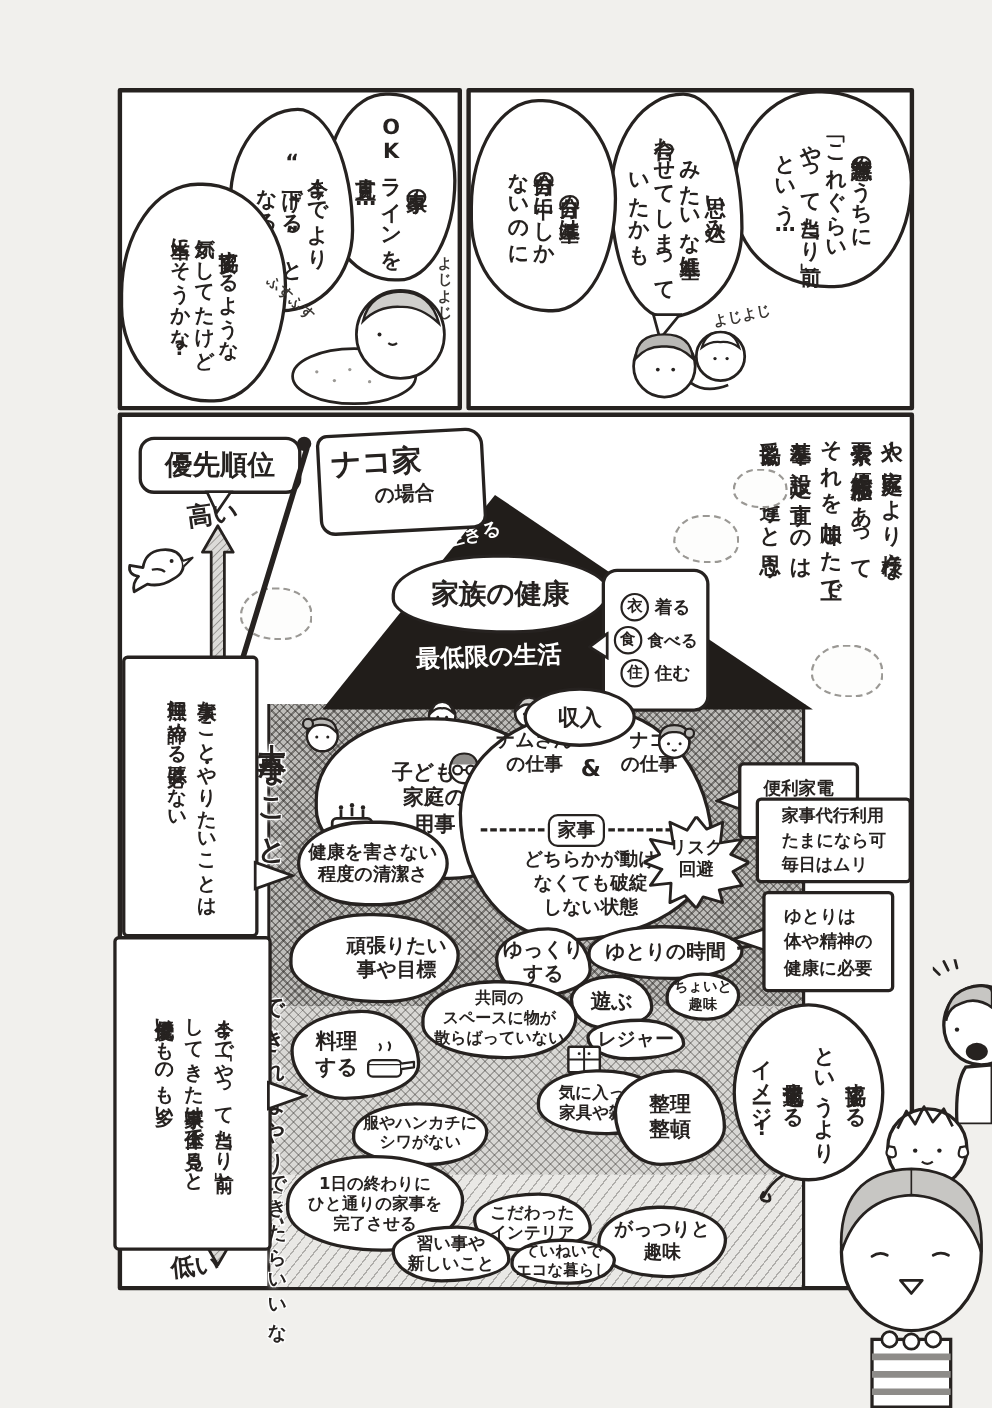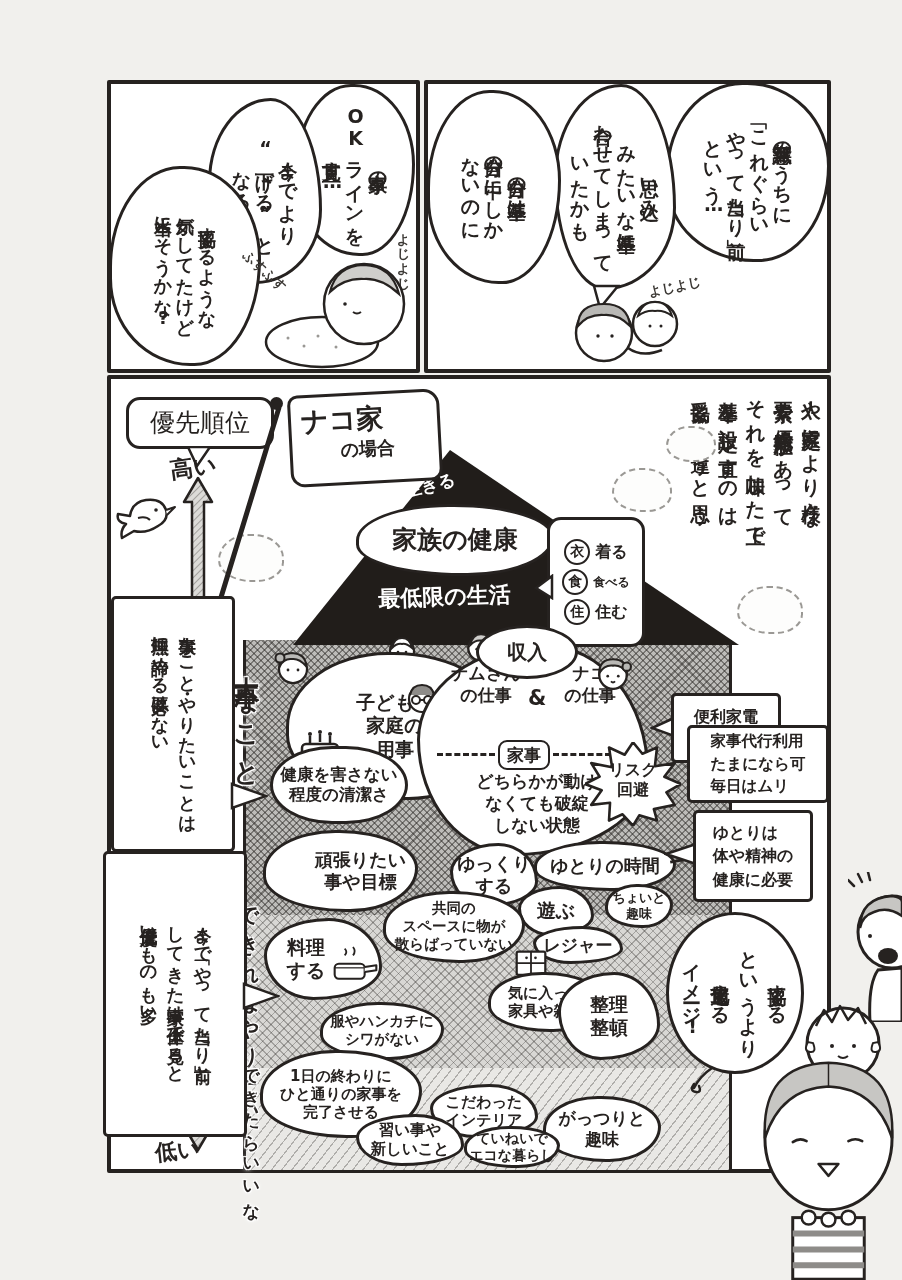--- a/index.html
+++ b/index.html
@@ -109,42 +109,42 @@
   <div class="bubble cloud" style="left:356px;top:504px;width:198px;height:72px;font-size:25px;font-weight:700;">家族の健康</div>
   <div class="abs onblack" style="left:352px;top:582px;width:185px;font-size:22px;font-weight:700;transform:rotate(-2deg);text-align:center;white-space:pre;">最低限の生活</div>
 
   <div class="bubble rbox" style="left:547px;top:517px;width:98px;height:130px;flex-direction:column;gap:4px;padding:6px;">
     <div style="display:flex;align-items:center;gap:5px;">
       <span style="width:22px;height:22px;border:2px solid #262220;border-radius:50%;font-size:14px;line-height:21px;display:inline-block;">衣</span>
       <span style="font-size:16px;">着る</span>
     </div>
     <div style="display:flex;align-items:center;gap:5px;">
       <span style="width:22px;height:22px;border:2px solid #262220;border-radius:50%;font-size:14px;line-height:21px;display:inline-block;">食</span>
-      <span style="font-size:12px;">食べる</span>
+      <span style="font-size:15px;">食べる</span>
     </div>
     <div style="display:flex;align-items:center;gap:5px;">
       <span style="width:22px;height:22px;border:2px solid #262220;border-radius:50%;font-size:14px;line-height:21px;display:inline-block;">住</span>
       <span style="font-size:16px;">住む</span>
     </div>
   </div>
   <svg class="abs" style="left:534px;top:574px;" width="20" height="26" viewBox="0 0 20 26">
     <polygon points="18,2 2,14 18,24" fill="#fff" stroke="#262220" stroke-width="2.5"></polygon>
   </svg>
 
   <div class="vtxt" style="left:686px;top:386px;font-size:19.5px;line-height:1.42;font-weight:600;">人や家庭により様々な
 要素や優先順位があって
 それを加味した上で
 基準を設定し直すのは
 妥協とは違うと思う</div>
   <div class="cloudDeco" style="left:612px;top:468px;width:56px;height:40px;"></div>
   <div class="cloudDeco" style="left:737px;top:586px;width:62px;height:44px;"></div>
   <div class="cloudDeco" style="left:218px;top:534px;width:62px;height:44px;"></div>
   <div class="cloudDeco" style="left:666px;top:426px;width:46px;height:32px;"></div>
 
-  <div class="bubble rbox" style="left:126px;top:397px;width:148px;height:52px;font-size:25px;font-weight:400;border-width:3.5px;">優先順位</div>
+  <div class="bubble rbox" style="left:126px;top:397px;width:148px;height:52px;font-size:25px;font-weight:700;border-width:3.5px;">優先順位</div>
   <svg class="abs" style="left:184px;top:446px;" width="30" height="22" viewBox="0 0 30 22">
     <polygon points="4,1 26,1 13,20" fill="#fff" stroke="#262220" stroke-width="2.5"></polygon>
   </svg>
   <div class="abs" style="left:170px;top:452px;font-size:23px;font-weight:700;transform:rotate(-8deg);white-space:pre;">高い</div>
   <svg class="abs" style="left:181px;top:476px;" width="34" height="676" viewBox="0 0 34 676">
     <defs>
       <pattern id="hatchA" width="5" height="5" patternUnits="userSpaceOnUse" patternTransform="rotate(45)">
         <rect width="5" height="5" fill="#dcdbd8"></rect>
         <line x1="0" y1="0" x2="0" y2="5" stroke="#8a8885" stroke-width="1.4"></line>
       </pattern>

